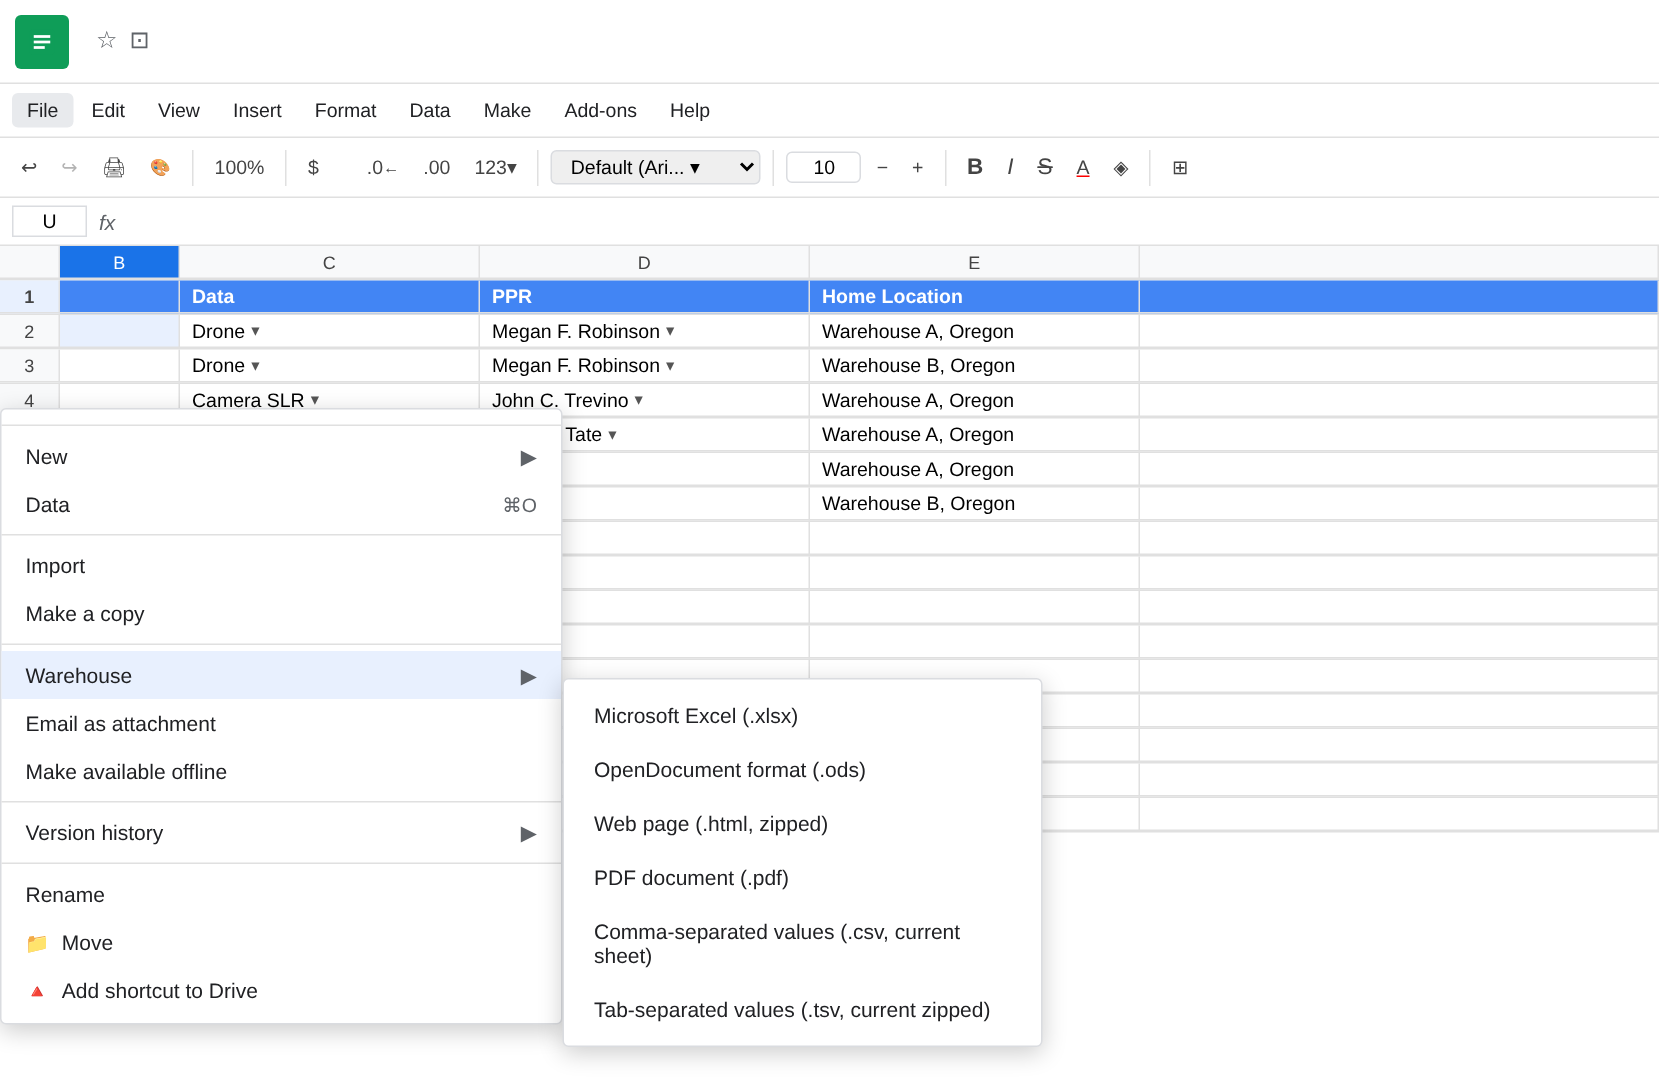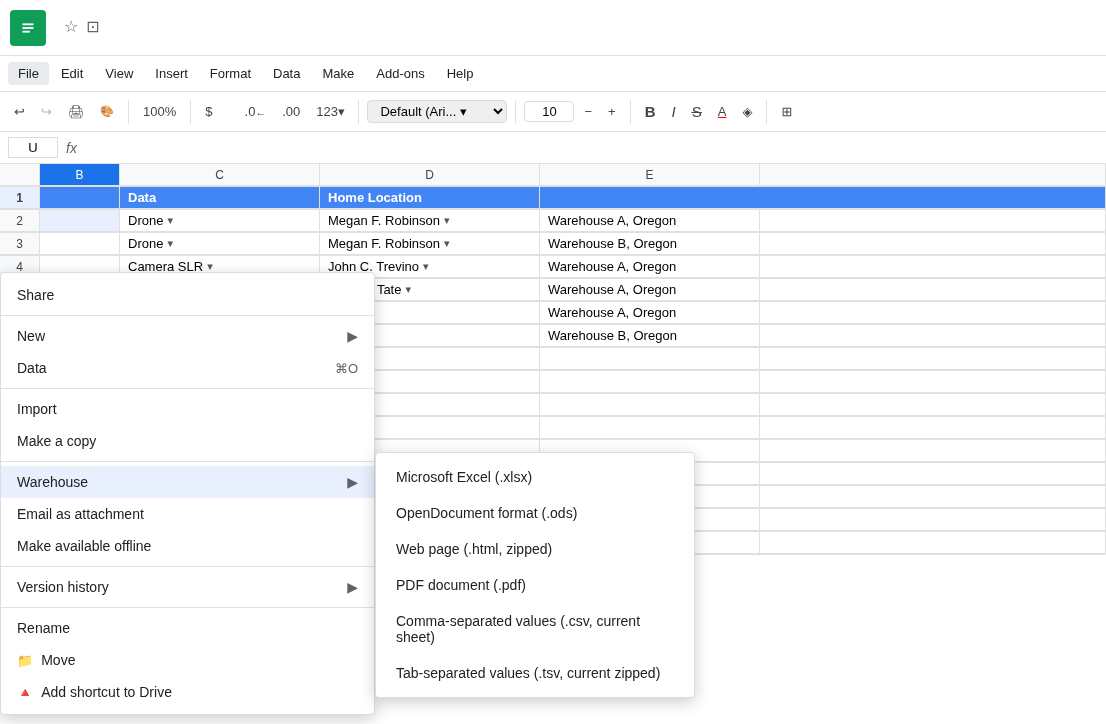--- a/index.html
+++ b/index.html
@@ -300,20 +300,21 @@
         <div class="cell header-row" style="width:200px; min-width:200px;">C</div>
         <div class="cell header-row" style="width:220px; min-width:220px;">D</div>
         <div class="cell header-row" style="width:220px; min-width:220px;">E</div>
         <div class="cell header-row" style="flex:1;"></div>
       </div>
 
       <div style="display:flex; border-bottom:1px solid #e0e0e0;">
         <div class="cell row-num selected-row-num" style="width:40px; min-width:40px;">1</div>
         <div class="cell data-header" style="width:80px; min-width:80px;"></div>
         <div class="cell data-header" style="width:200px; min-width:200px;">Data</div>
+        <div class="cell data-header" style="width:220px; min-width:220px;">PPR</div>
         <div class="cell data-header" style="width:220px; min-width:220px;">Home Location</div>
         <div class="cell" style="flex:1; background:#4285f4;"></div>
       </div>
 
       <div style="display:flex; border-bottom:1px solid #e0e0e0;">
         <div class="cell row-num" style="width:40px; min-width:40px;">2</div>
         <div class="cell" style="width:80px; min-width:80px; background:#e8f0fe;"></div>
         <div class="cell" style="width:200px; min-width:200px;">Drone <span class="dropdown-icon">▾</span></div>
         <div class="cell" style="width:220px; min-width:220px;">Megan F. Robinson <span class="dropdown-icon">▾</span></div>
         <div class="cell" style="width:220px; min-width:220px;">Warehouse A, Oregon</div>
@@ -430,24 +431,20 @@
       <div class="cell" style="width:80px; min-width:80px;"></div>
       <div class="cell" style="width:200px; min-width:200px;"></div>
       <div class="cell" style="width:220px; min-width:220px;"></div>
       <div class="cell" style="width:220px; min-width:220px;"></div>
       <div class="cell" style="flex:1;"></div>
     </div>
         </div>
     </div>
 
     <div class="file-menu">
-      <div class="file-menu-item">
-        <span>Share</span>
-        <span class="file-menu-shortcut"></span>
-      </div>
       <div class="file-menu-divider"></div>
       <div class="file-menu-item">
         <span>New</span>
         <span class="file-menu-arrow">▶</span>
       </div>
       <div class="file-menu-item">
         <span>Data</span>
         <span class="file-menu-shortcut">⌘O</span>
       </div>
       <div class="file-menu-divider"></div>

